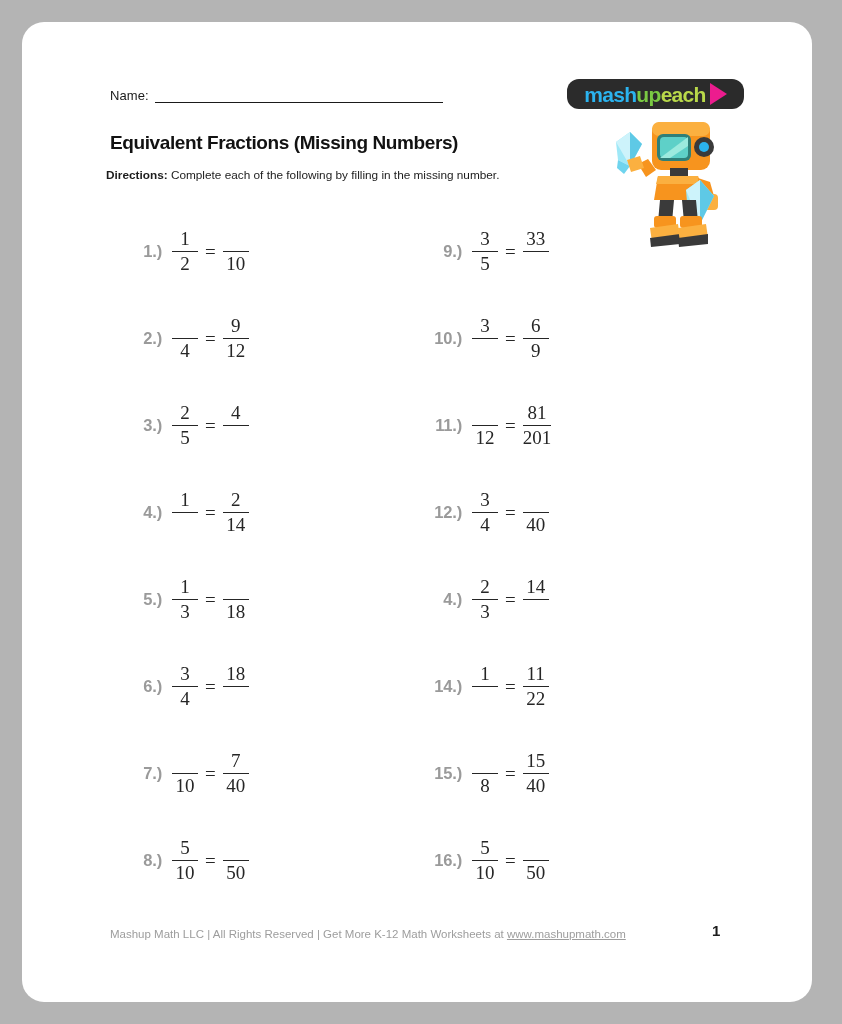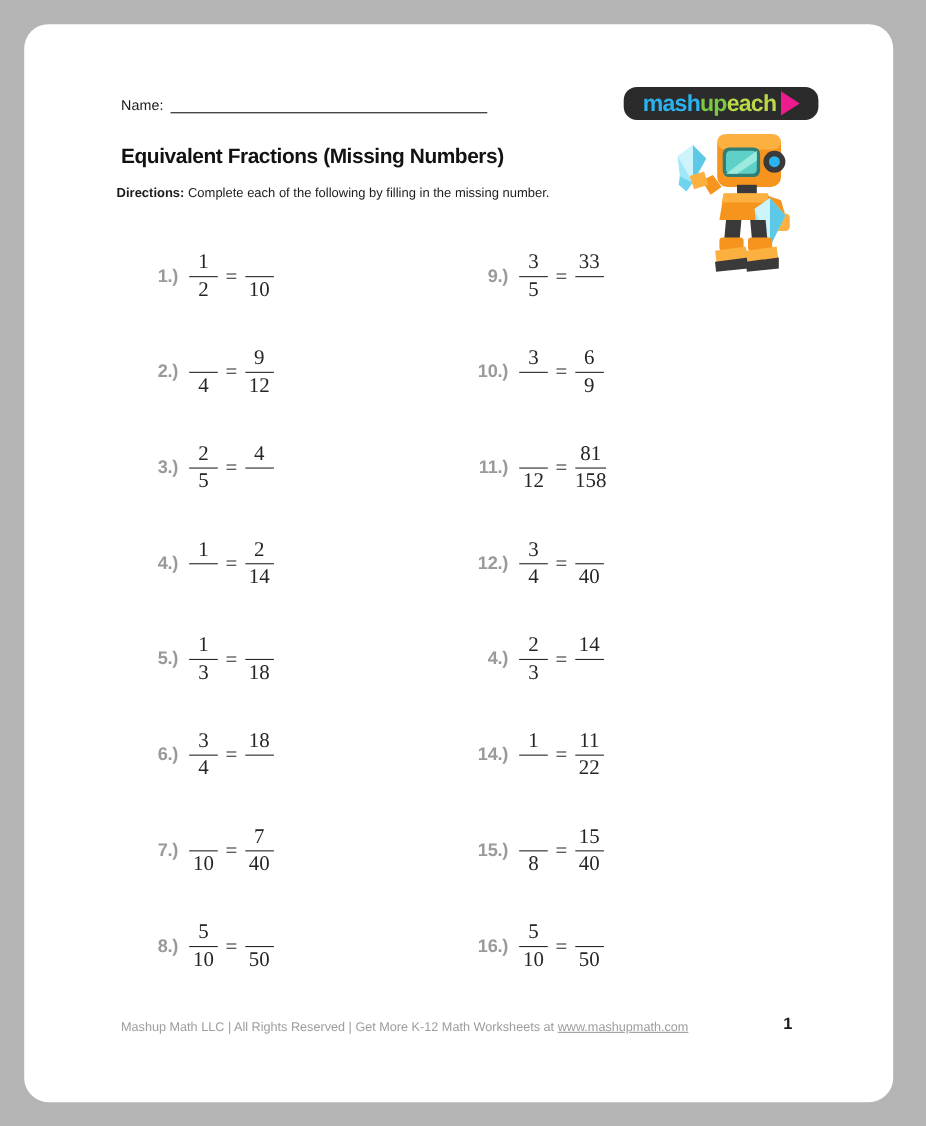--- a/index.html
+++ b/index.html
@@ -433,21 +433,21 @@
           <div class="eq">
             <div class="frac">
               <div class="num blank">&nbsp;</div>
               <div class="bar"></div>
               <div class="den">12</div>
             </div>
             <span class="equals">=</span>
             <div class="frac">
               <div class="num">81</div>
               <div class="bar"></div>
-              <div class="den">158</div>
+              <div class="den">201</div>
             </div>
           </div>
         </div>
         <div class="problem">
           <div class="pnum">12.)</div>
           <div class="eq">
             <div class="frac">
               <div class="num">3</div>
               <div class="bar"></div>
               <div class="den">4</div>

